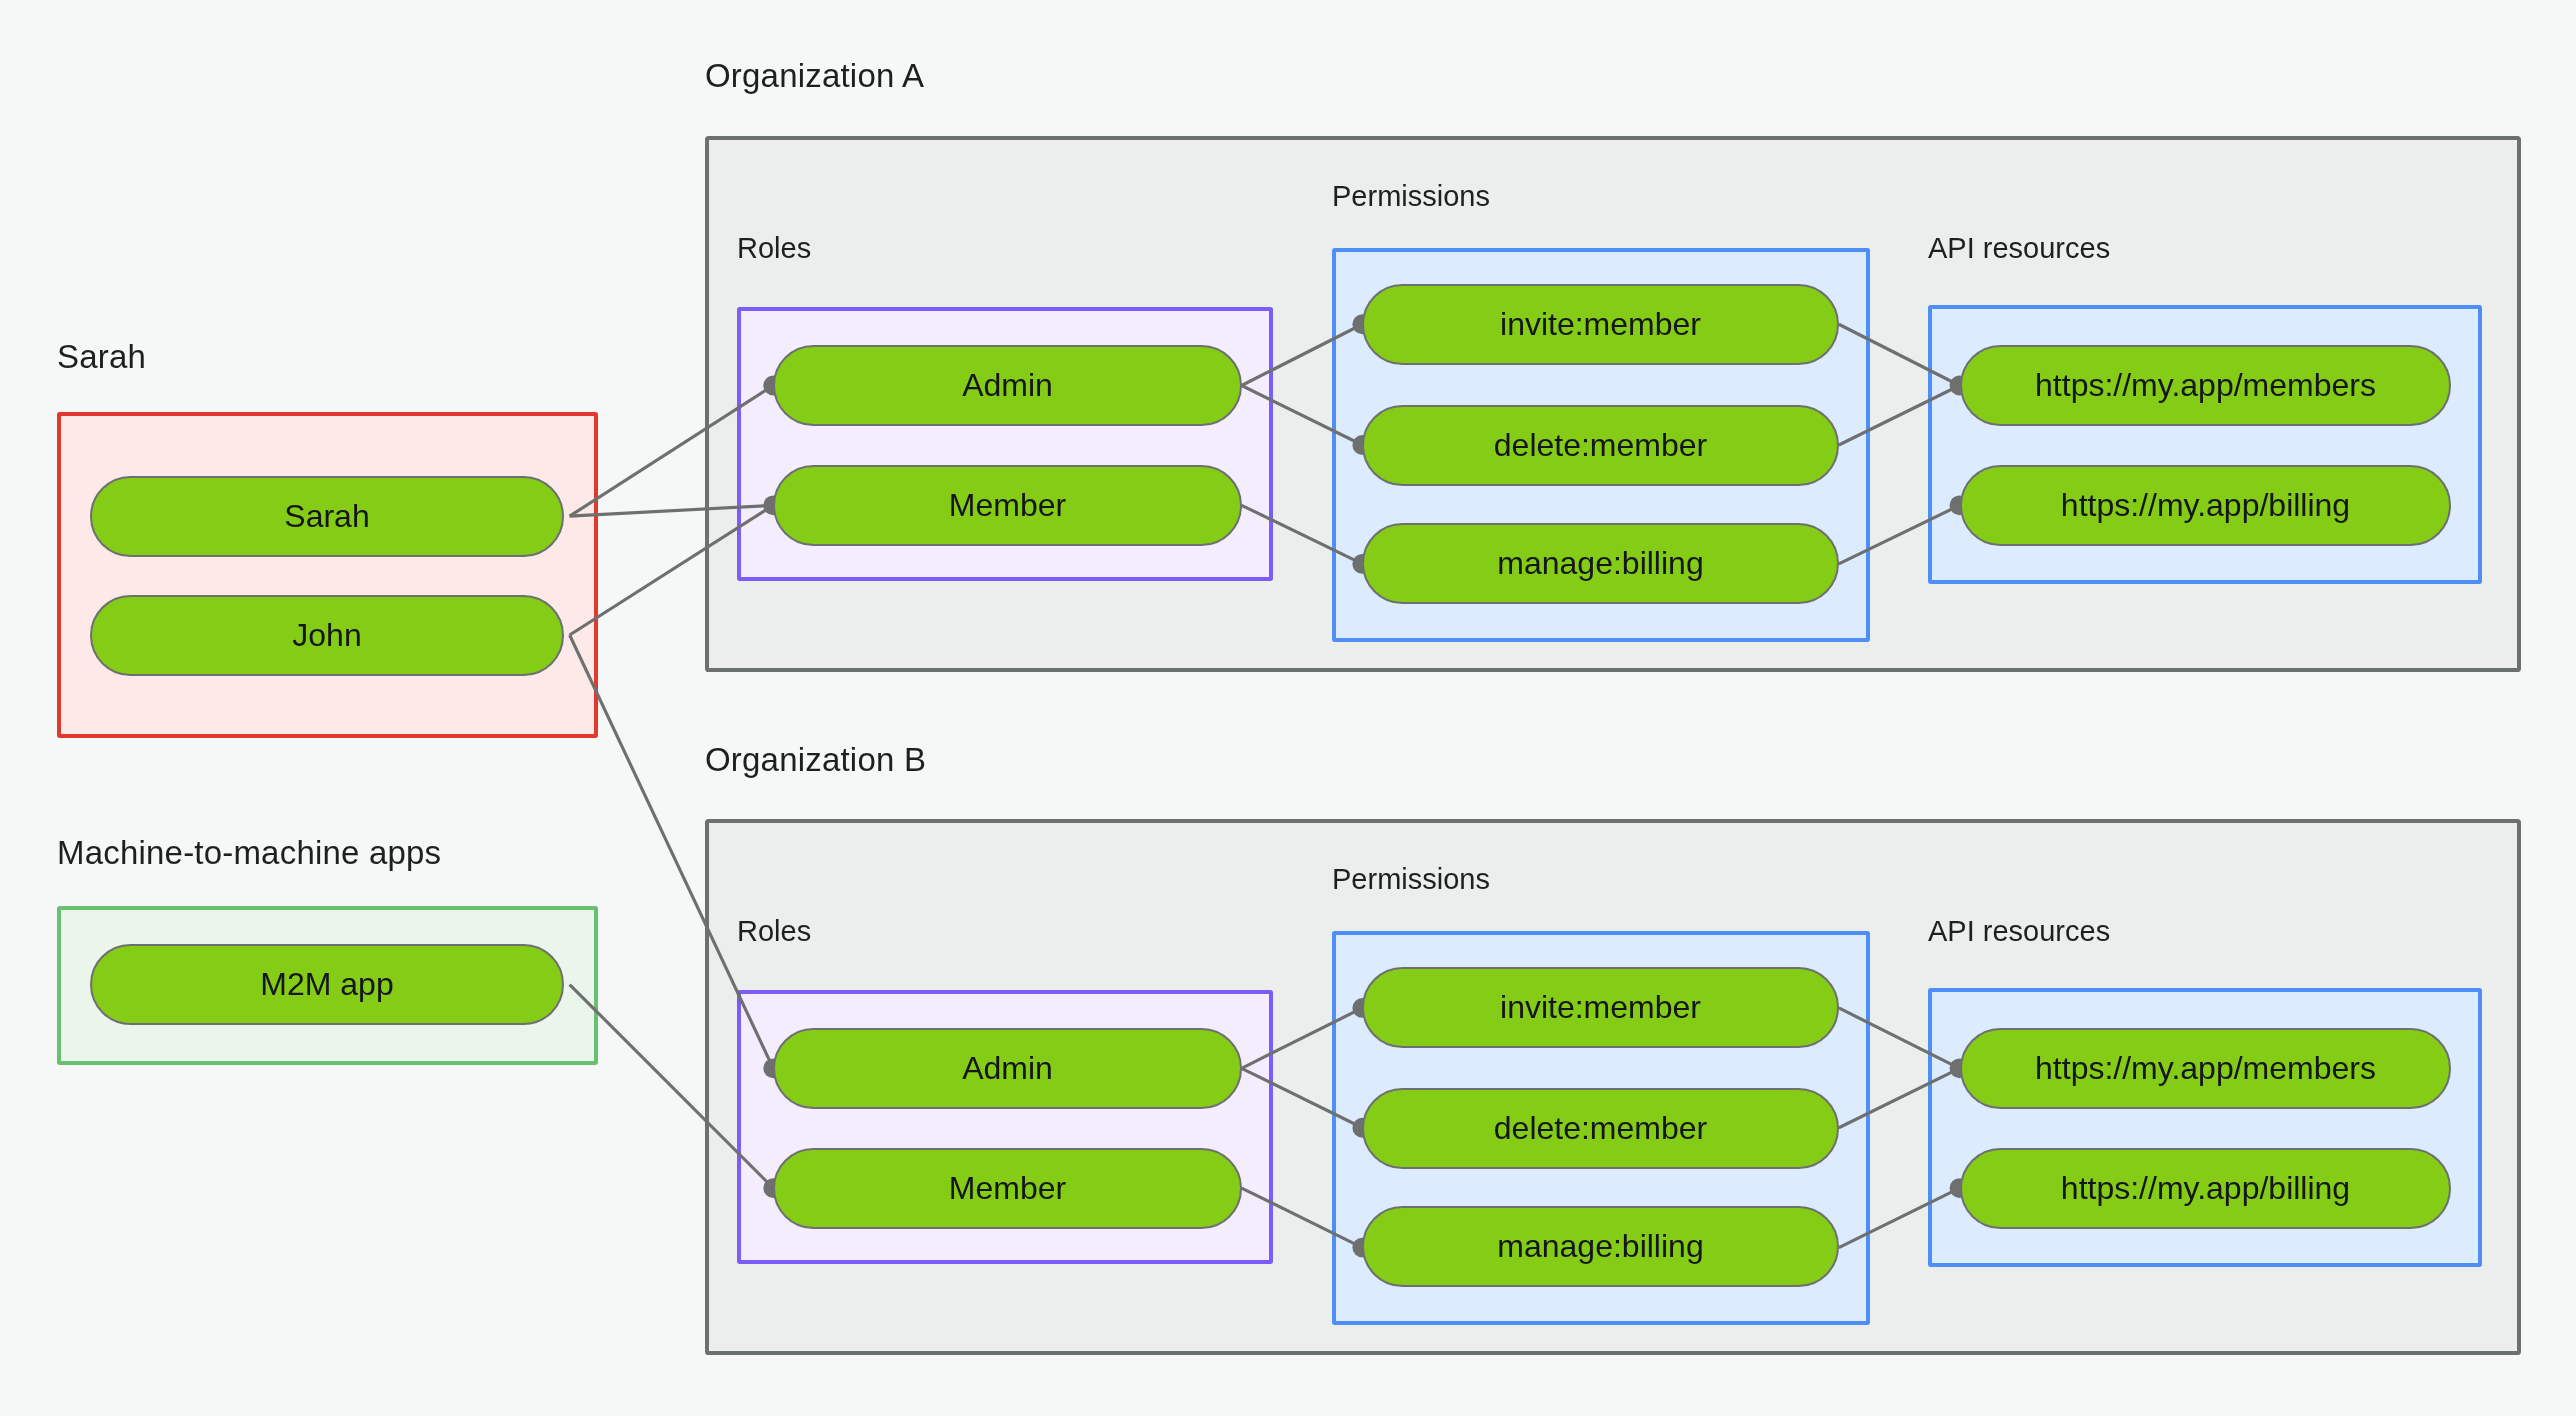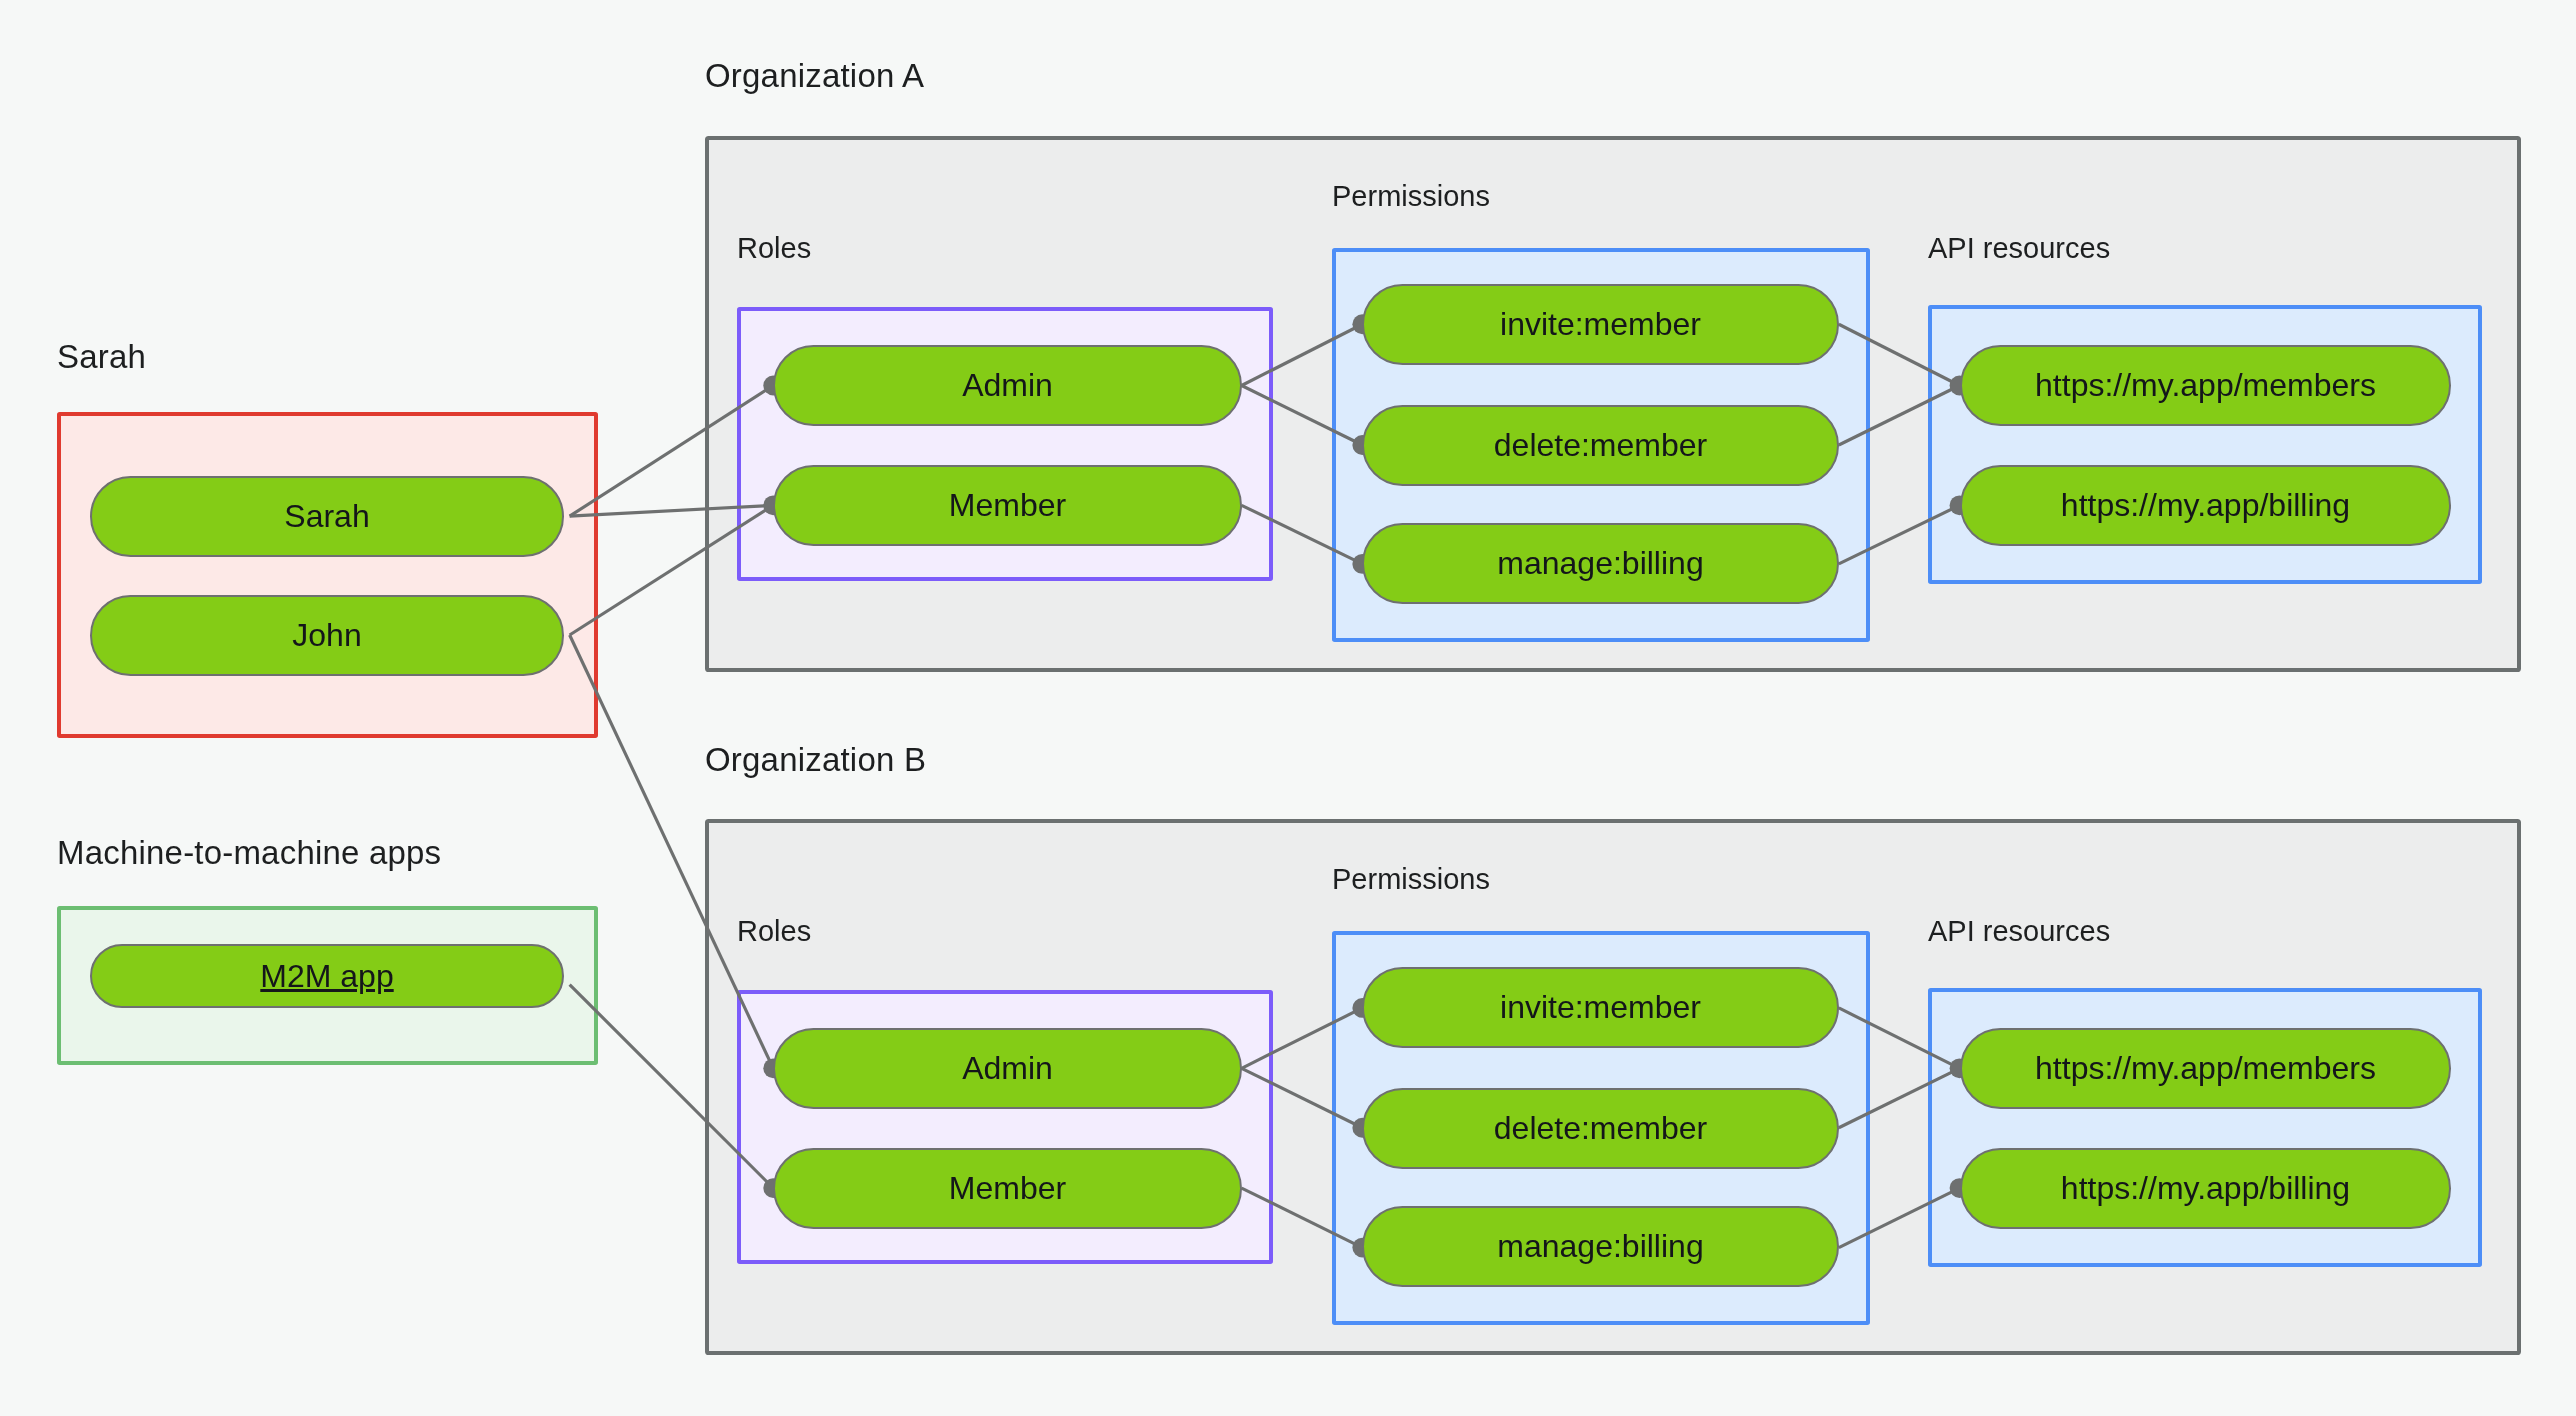--- a/index.html
+++ b/index.html
@@ -139,21 +139,21 @@
   <div class="sub-box red" style="left:57px; top:412px; width:541px; height:326px;"></div>
 
   <div class="pill" style="left:90px; top:476px; width:474px; height:81px;">Sarah</div>
 
   <div class="pill" style="left:90px; top:595px; width:474px; height:81px;">John</div>
 
   <div class="group-label" style="left:57px; top:834px;">Machine-to-machine apps</div>
 
   <div class="sub-box green" style="left:57px; top:906px; width:541px; height:159px;"></div>
 
-  <div class="pill" style="left:90px; top:944px; width:474px; height:64px;text-decoration:underline;">M2M app</div>
+  <div class="pill" style="left:90px; top:944px; width:474px; height:81px;">M2M app</div>
 
   <div class="group-label" style="left:705px; top:57px;">Organization A</div>
 
   <div class="container-box" style="left:705px; top:136px; width:1816px; height:536px;"></div>
 
   <div class="inner-label" style="left:737px; top:232px;">Roles</div>
 
   <div class="sub-box purple" style="left:737px; top:307px; width:536px; height:274px;"></div>
 
   <div class="pill" style="left:773px; top:345px; width:469px; height:81px;">Admin</div>

